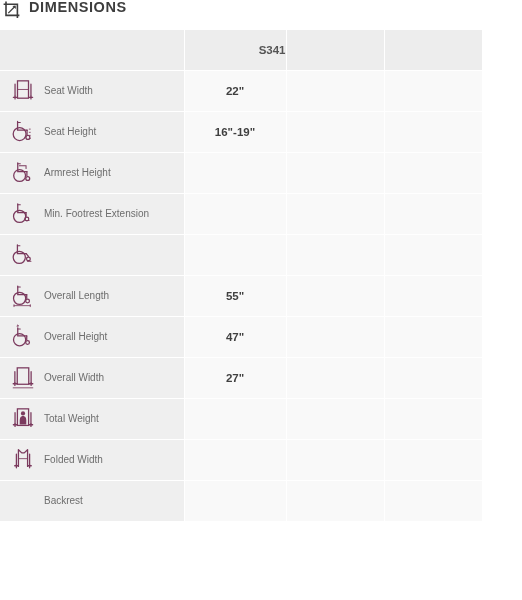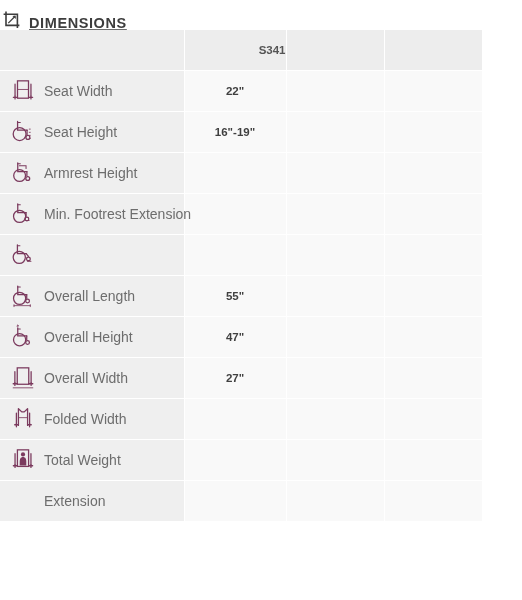--- a/index.html
+++ b/index.html
@@ -12,24 +12,23 @@
     height: 600px;
     overflow: hidden;
     font-family: "Liberation Sans", sans-serif;
     color: #6e6e6e;
   }
 
   
   .section-header {
     height: 30px;
     display: flex;
-    align-items: flex-end;
+    align-items: flex-start;
     padding-left: 2px;
     box-sizing: border-box;
-    text-decoration: underline;
   }
   .crop-icon {
     width: 20px;
     height: 20px;
     flex: 0 0 20px;
     margin-right: 7px;
     display: block;
   }
   .section-title {
     font-size: 14.5px;
@@ -95,21 +94,21 @@
     width: 26px;
     flex: 0 0 26px;
     height: 32px;
     margin-right: 8px;
     display: flex;
     align-items: center;
     justify-content: center;
   }
   .icon-slot svg { display: block; }
   .label-text {
-    font-size: 14px;
+    font-size: 10px;
     color: #6d6d6d;
     white-space: nowrap;
     line-height: 1;
   }
 </style>
 </head>
 <body>
 
 <div class="section-header">
   <span class="crop-icon">
@@ -315,65 +314,65 @@
         <td class="value-cell">27"</td>
         <td class="value-cell"></td>
         <td class="value-cell"></td>
       </tr>
       <tr>
         <td class="label-cell">
           <div class="label-inner">
             <span class="icon-slot">
               <svg class="ic" viewBox="0 0 26 30" width="22" height="26">
     <g fill="none" stroke="#7b3a5e" stroke-width="1.5" stroke-linecap="round">
+      <rect x="6.4" y="3" width="13.2" height="19.6"></rect>
+      <path d="M3.6 7.6 L3.6 20.6 M22.4 7.6 L22.4 20.6"></path>
+      <path d="M1.6 21.8 L6.4 21.8 M19.6 21.8 L24.4 21.8"></path>
+      <path d="M3.6 20.6 L3.6 23.8 M22.4 20.6 L22.4 23.8"></path>
+    </g>
+    <g fill="#7b3a5e">
+      <circle cx="13" cy="8.4" r="2.5"></circle>
+      <path d="M13 11.4 c-3 0 -3.9 2.6 -3.9 5.6 v4.4 h7.8 v-4.4 c0 -3 -0.9 -5.6 -3.9 -5.6 z"></path>
+    </g>
+  </svg>
+            </span>
+            <span class="label-text">Total Weight</span>
+          </div>
+        </td>
+        <td class="value-cell"></td>
+        <td class="value-cell"></td>
+        <td class="value-cell"></td>
+      </tr>
+      <tr>
+        <td class="label-cell">
+          <div class="label-inner">
+            <span class="icon-slot">
+              <svg class="ic" viewBox="0 0 26 30" width="22" height="26">
+    <g fill="none" stroke="#7b3a5e" stroke-width="1.5" stroke-linecap="round">
       <path d="M7.6 3 L7.6 22.6 M18.4 3 L18.4 22.6"></path>
       <path d="M7.6 3 L11.6 6.6 L14.4 6.6 L18.4 3"></path>
       <path d="M5.2 8 L5.2 20.6 M20.8 8 L20.8 20.6"></path>
       <path d="M3.2 21.8 L7.6 21.8 M18.4 21.8 L22.8 21.8"></path>
       <path d="M5.2 20.6 L5.2 24.2 M20.8 20.6 L20.8 24.2"></path>
       <path d="M7.6 13.4 L18.4 13.4" stroke-width="1"></path>
     </g>
   </svg>
             </span>
             <span class="label-text">Folded Width</span>
           </div>
         </td>
         <td class="value-cell"></td>
         <td class="value-cell"></td>
         <td class="value-cell"></td>
       </tr>
       <tr>
         <td class="label-cell">
           <div class="label-inner">
-            <span class="icon-slot">
-              <svg class="ic" viewBox="0 0 26 30" width="22" height="26">
-    <g fill="none" stroke="#7b3a5e" stroke-width="1.5" stroke-linecap="round">
-      <rect x="6.4" y="3" width="13.2" height="19.6"></rect>
-      <path d="M3.6 7.6 L3.6 20.6 M22.4 7.6 L22.4 20.6"></path>
-      <path d="M1.6 21.8 L6.4 21.8 M19.6 21.8 L24.4 21.8"></path>
-      <path d="M3.6 20.6 L3.6 23.8 M22.4 20.6 L22.4 23.8"></path>
-    </g>
-    <g fill="#7b3a5e">
-      <circle cx="13" cy="8.4" r="2.5"></circle>
-      <path d="M13 11.4 c-3 0 -3.9 2.6 -3.9 5.6 v4.4 h7.8 v-4.4 c0 -3 -0.9 -5.6 -3.9 -5.6 z"></path>
-    </g>
-  </svg>
-            </span>
-            <span class="label-text">Total Weight</span>
-          </div>
-        </td>
-        <td class="value-cell"></td>
-        <td class="value-cell"></td>
-        <td class="value-cell"></td>
-      </tr>
-      <tr>
-        <td class="label-cell">
-          <div class="label-inner">
             <span class="icon-slot"></span>
-            <span class="label-text">Extension</span>
+            <span class="label-text">Backrest</span>
           </div>
         </td>
         <td class="value-cell"></td>
         <td class="value-cell"></td>
         <td class="value-cell"></td>
       </tr>
     </tbody>
 </table>
 
 </body></html>

